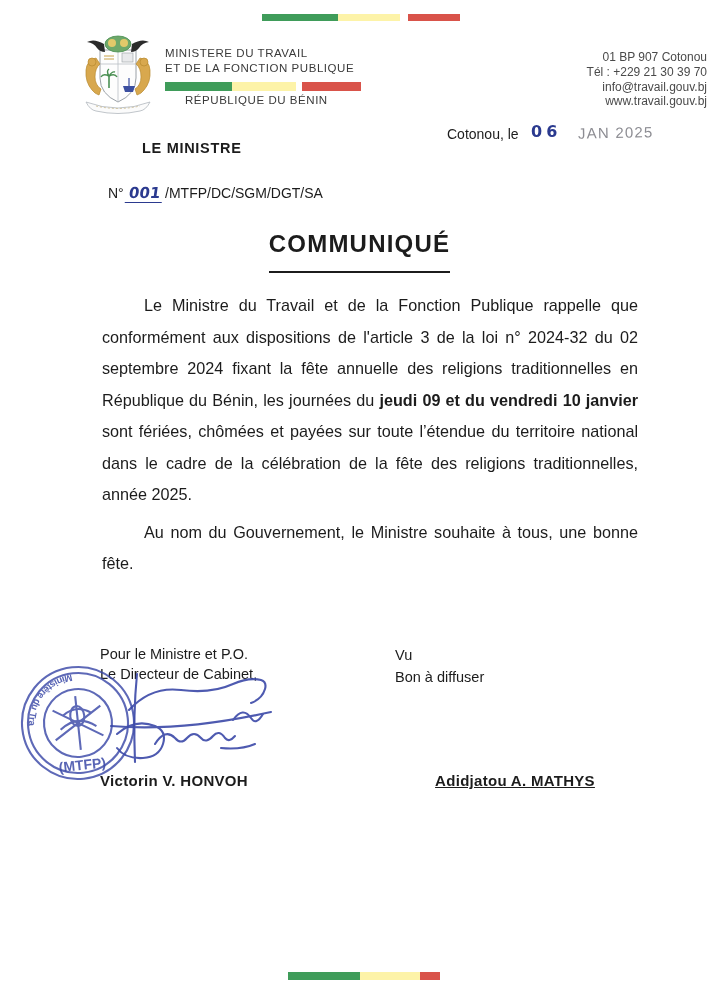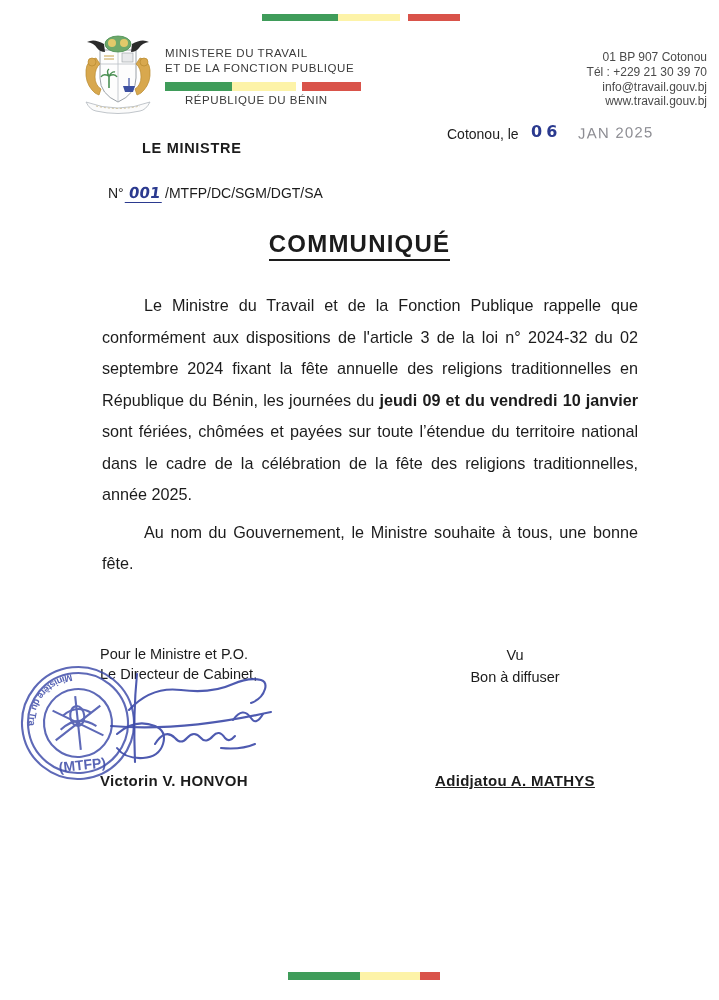--- a/index.html
+++ b/index.html
@@ -84,40 +84,40 @@
     border-bottom:1.4px solid #2b3a8f;
     padding:0 3px;margin:0 2px;
     display:inline-block;transform:skewX(-8deg);
   }
 
   
   #communique-title{
     position:absolute;left:0;right:0;top:230px;text-align:center;
     font-size:24px;font-weight:bold;letter-spacing:1.2px;
   }
-  #communique-title span{border-bottom:2.2px solid #1c1c1c;padding-bottom:2px;}
+  #communique-title span{border-bottom:2.2px solid #1c1c1c;padding-bottom:14px;}
 
   
   #body-text{
     position:absolute;left:98px;top:290px;width:540px;
     font-size:16.2px;line-height:31.5px;
     text-align:justify;color:#1c1c1c;
   }
   #body-text p{margin:0 0 6px 4px;text-indent:42px;}
   #body-text b{font-weight:bold;}
 
   
   #sig-left{position:absolute;left:100px;top:644px;width:250px;}
   #sig-left .cap{font-size:14.5px;line-height:20px;}
   #sig-left-name{
     position:absolute;left:100px;top:772px;
     font-size:15px;font-weight:bold;letter-spacing:.3px;text-align:center;
   }
 
-  #sig-right{position:absolute;left:395px;top:644px;width:240px;text-align:center;}
+  #sig-right{position:absolute;left:395px;top:644px;width:240px;text-align:left;}
   #sig-right .cap{font-size:14.5px;line-height:22px;}
   #sig-right-name{
     position:absolute;left:395px;top:772px;width:240px;text-align:center;
     font-size:15px;font-weight:bold;letter-spacing:.3px;text-decoration:underline;
   }
 
   
   #signature-mark{position:absolute;left:95px;top:660px;width:230px;height:120px;}
   
   #official-stamp{position:absolute;left:14px;top:658px;width:128px;height:130px;}

